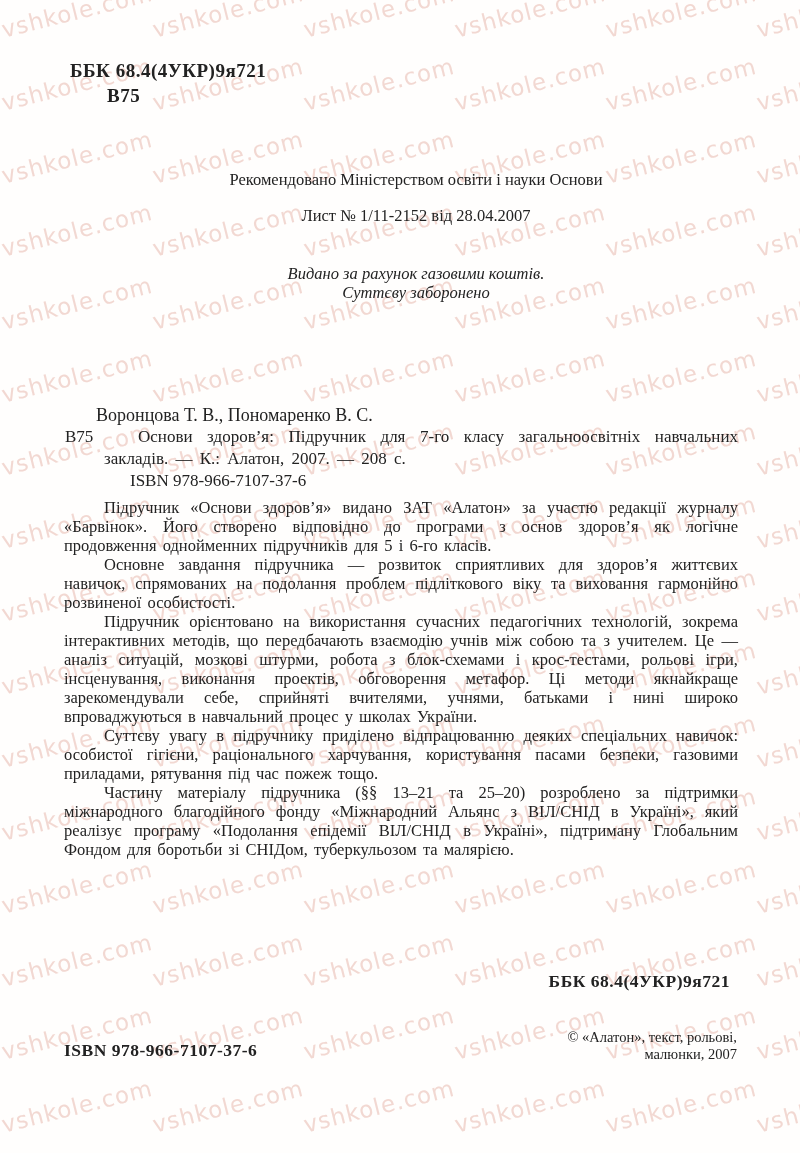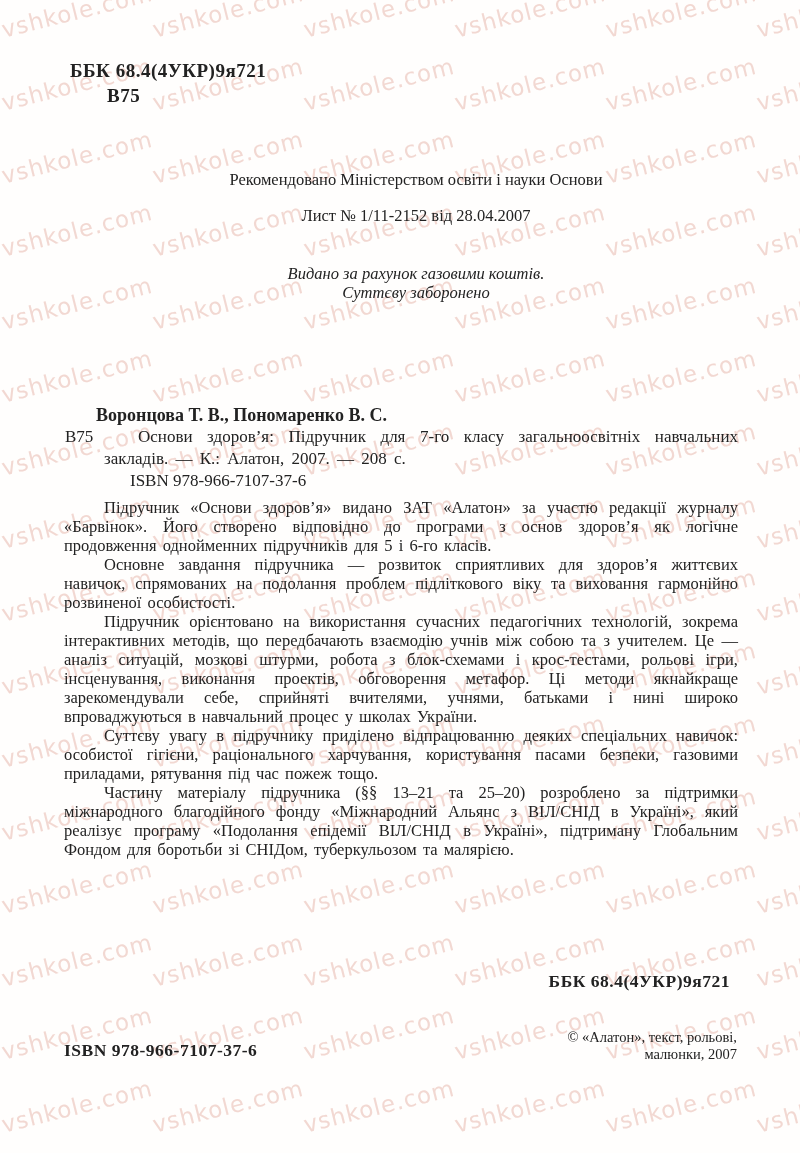--- a/index.html
+++ b/index.html
@@ -47,21 +47,21 @@
   .note {
     position: absolute; top: 264px; left: 33px; width: 766px;
     text-align: center; font-style: italic;
     font-size: 16.5px; line-height: 19px;
   }
 
   .card {
     position: absolute; top: 404px; left: 64px; width: 674px;
     font-size: 17px; line-height: 22px;
   }
-  .card .authors { font-weight: bold; margin-left: 32px; font-size: 18px; }
+  .card .authors { font-weight: normal; margin-left: 32px; font-size: 18px; }
   .card .entry-row { position: relative; }
   .card .card-code { position: absolute; left: 1px; top: 0; }
   .card .entry { margin-left: 40px; text-indent: 34px; text-align: justify; word-spacing: 3px; }
   .card .card-isbn { margin-left: 66px; }
 
   .annotation {
     position: absolute; top: 498px; left: 64px; width: 674px;
     font-size: 16.5px; line-height: 19px; text-align: justify;
   }
   .annotation p { margin: 0; text-indent: 40px; word-spacing: 2px; }

